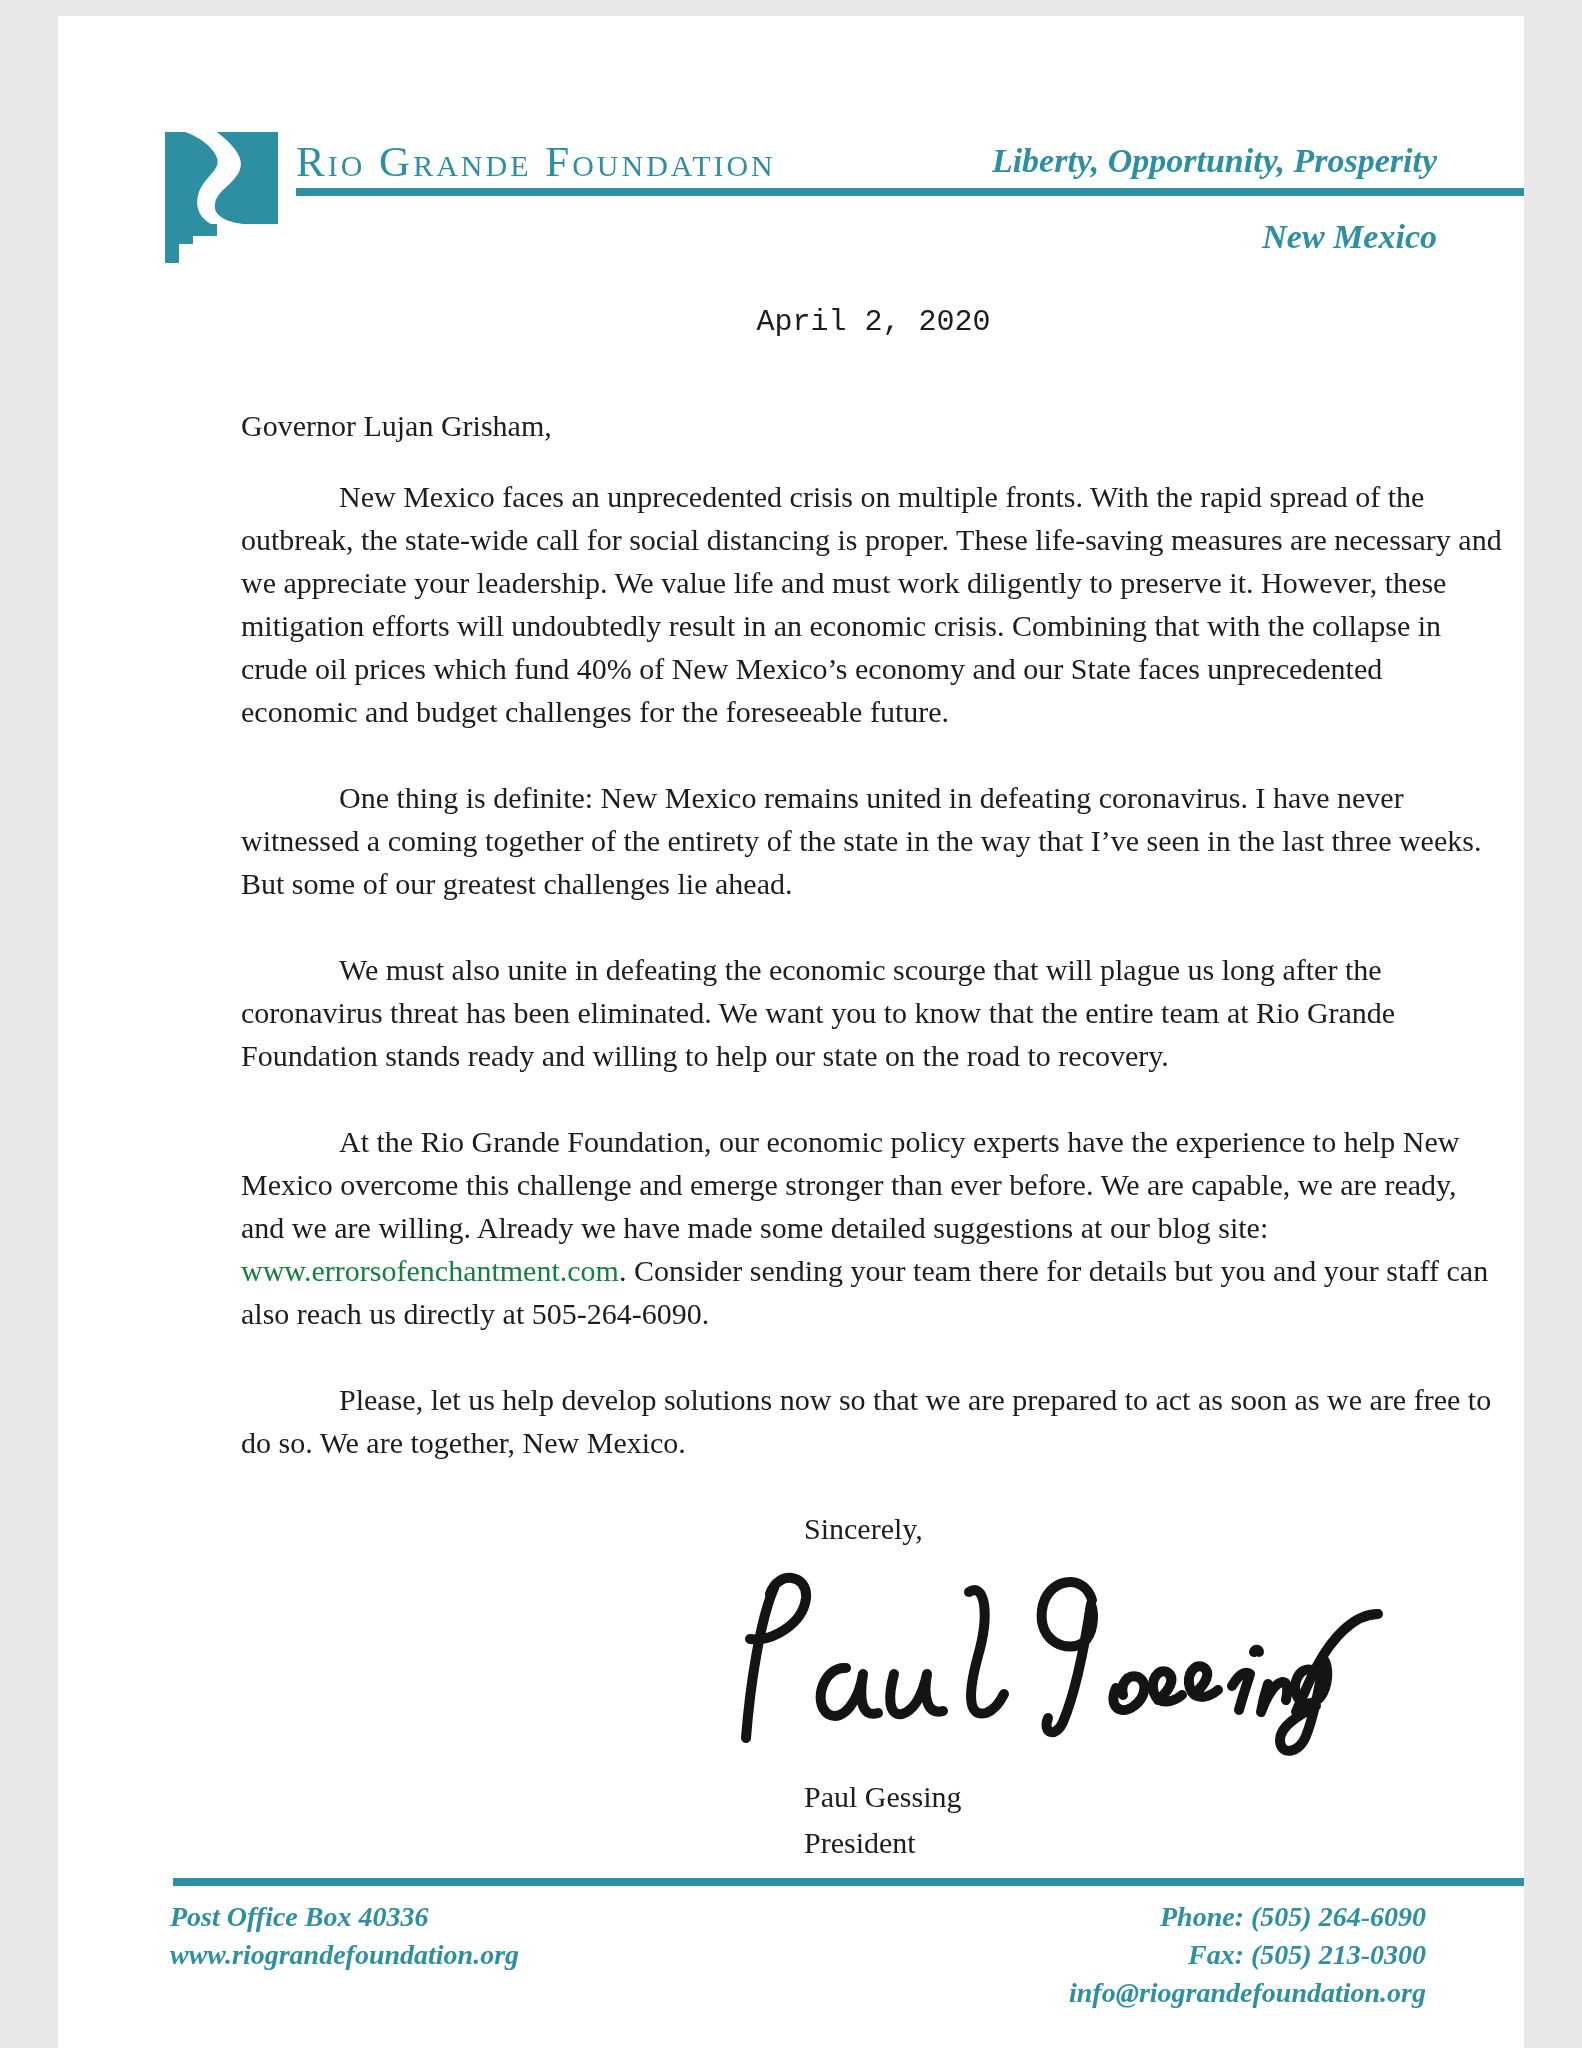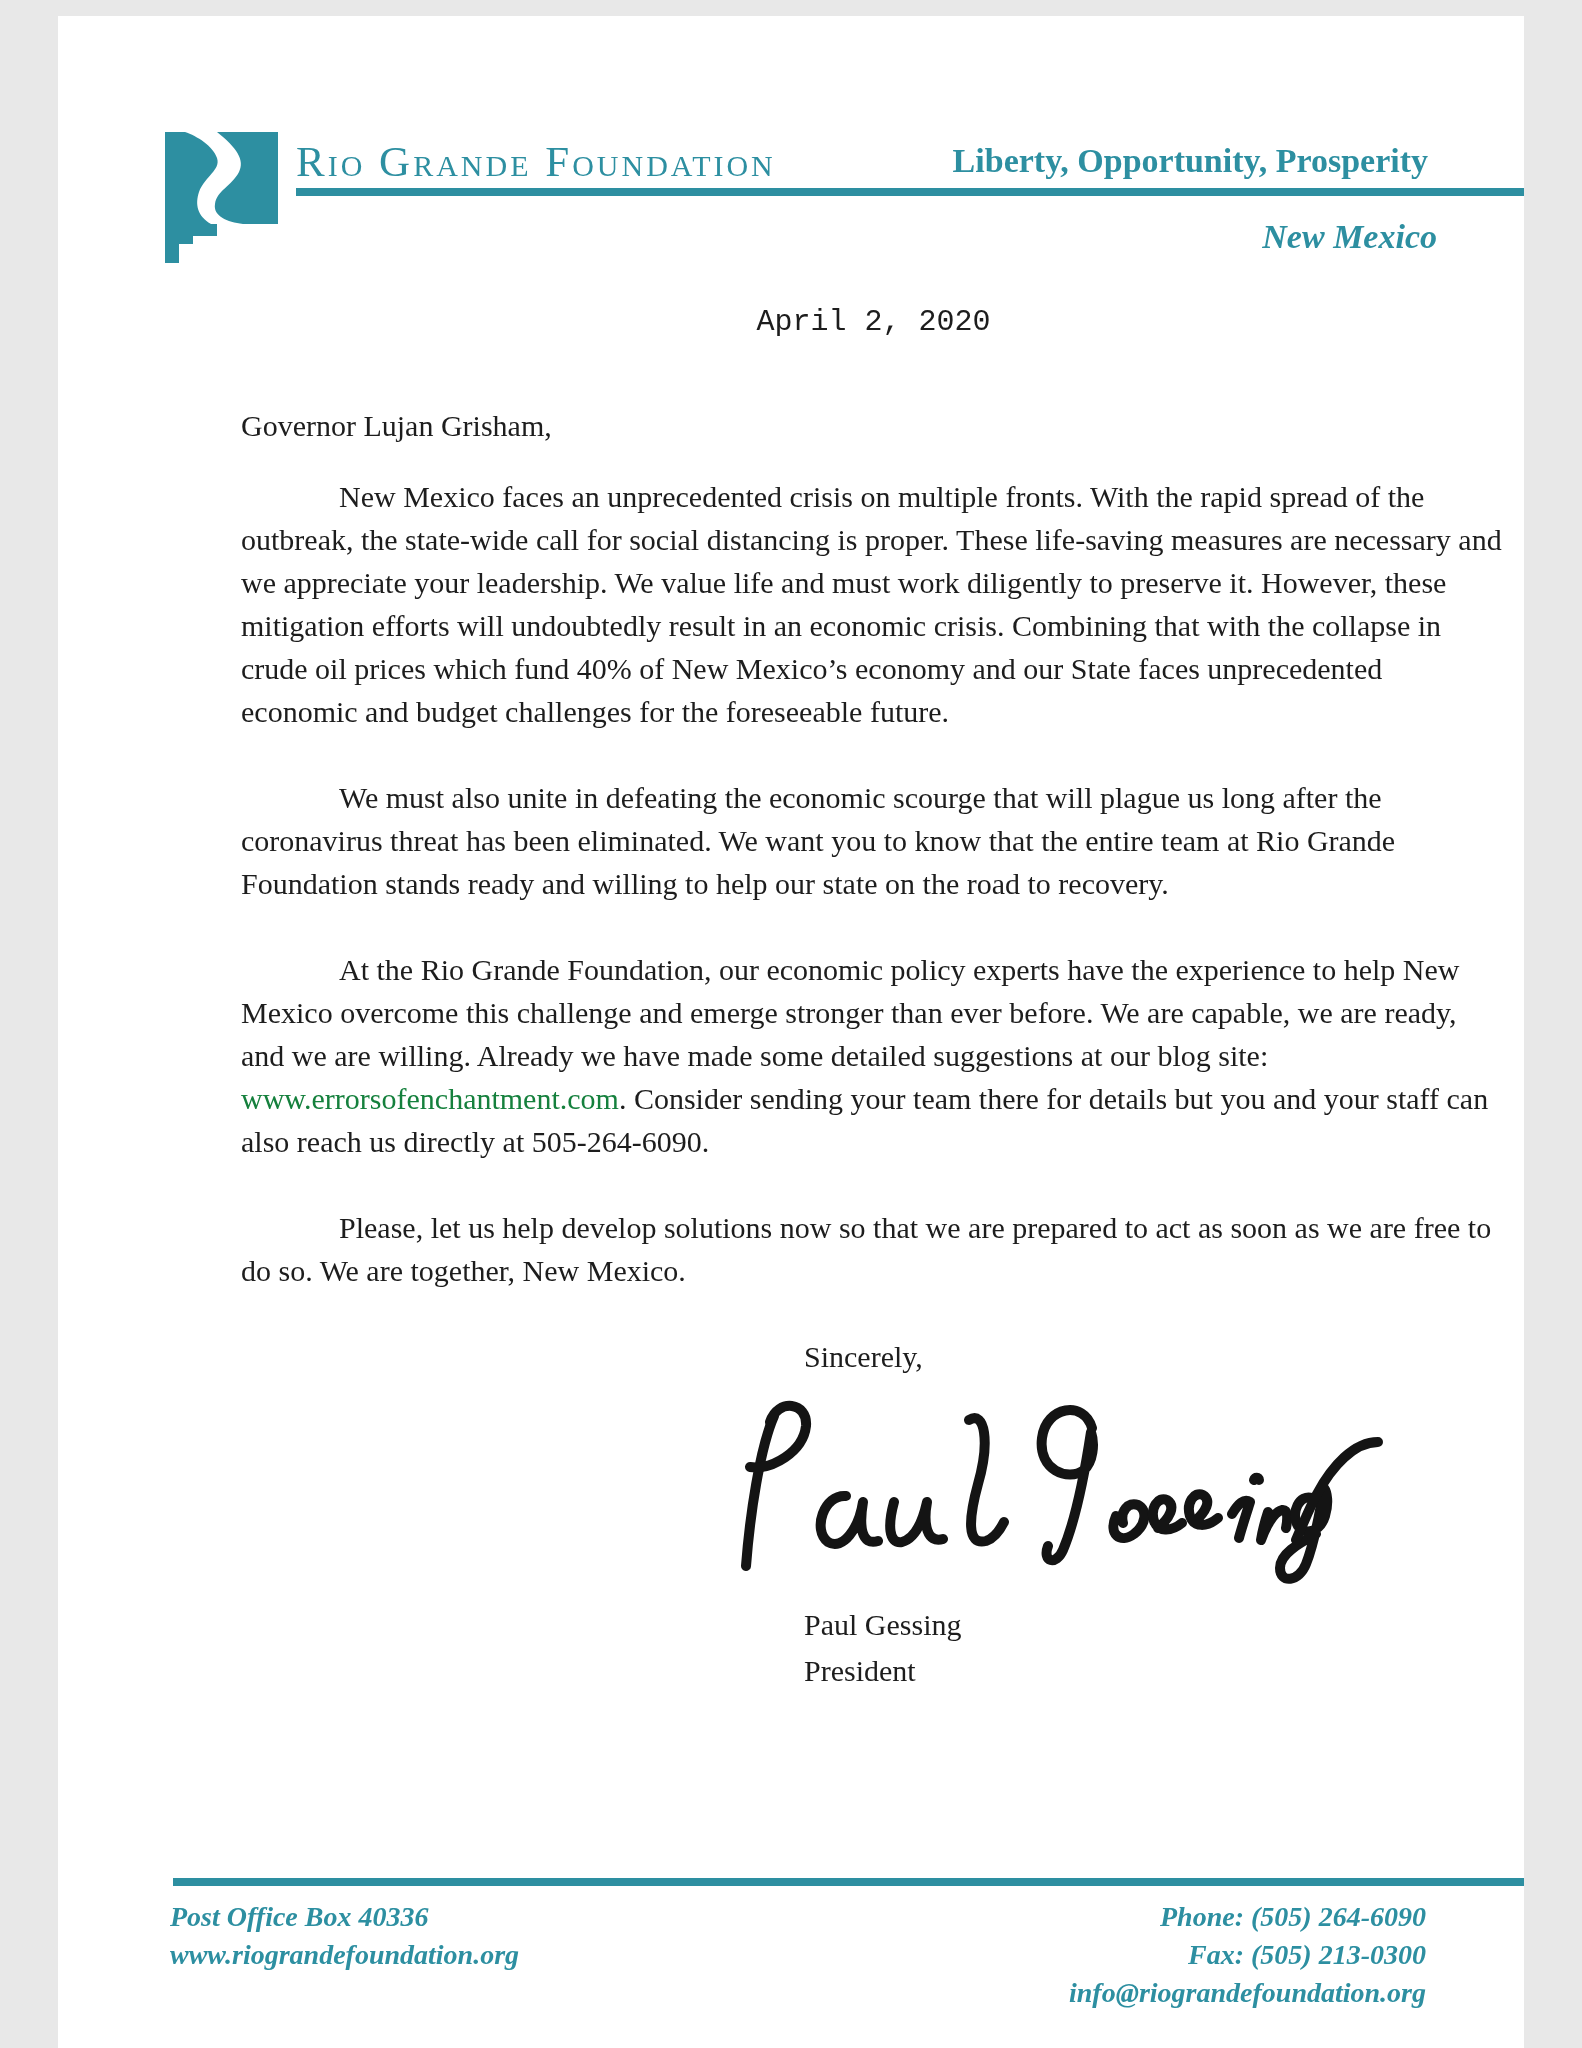--- a/index.html
+++ b/index.html
@@ -9,22 +9,22 @@
     font-family:"Liberation Serif", serif; color:#1d1d1d;
   }
   
   .logo { position:absolute; left:107px; top:116px; }
   .org-name {
     position:absolute; left:238px; top:121px;
     font-size:43px; font-variant:small-caps; letter-spacing:3px;
     color:#2D8FA1; white-space:nowrap;
   }
   .tagline {
-    position:absolute; right:96px; top:126px;
-    font-size:34px; font-weight:bold;
+    position:absolute; right:87px; top:126px;
+    font-size:34px; font-style:italic; font-weight:bold;
     color:#2D8FA1; white-space:nowrap;
   }
   .header-rule {
     position:absolute; left:238px; top:172px; width:1257px; height:8px;
     background:#2D8FA1;
   }
   .region-label {
     position:absolute; right:87px; top:202px;
     font-size:34px; font-style:italic; font-weight:bold; color:#2D8FA1;
   }
@@ -70,20 +70,21 @@
     <div class="tagline">Liberty, Opportunity, Prosperity</div>
     <div class="header-rule"></div>
     <div class="region-label">New Mexico</div>
   </div>
 
   <div class="letter-body">
     <p class="date-line">April 2, 2020</p>
     <p class="salutation">Governor Lujan Grisham,</p>
 
     <p class="para">New Mexico faces an unprecedented crisis on multiple fronts. With the rapid spread of the outbreak, the state-wide call for social distancing is proper. These life-saving measures are necessary and we appreciate your leadership. We value life and must work diligently to preserve it. However, these mitigation efforts will undoubtedly result in an economic crisis. Combining that with the collapse in crude oil prices which fund 40% of New Mexico’s economy and our State faces unprecedented economic and budget challenges for the foreseeable future.</p>
+    <p class="para">One thing is definite: New Mexico remains united in defeating coronavirus. I have never witnessed a coming together of the entirety of the state in the way that I’ve seen in the last three weeks. But some of our greatest challenges lie ahead.</p>
     <p class="para">We must also unite in defeating the economic scourge that will plague us long after the coronavirus threat has been eliminated. We want you to know that the entire team at Rio Grande Foundation stands ready and willing to help our state on the road to recovery.</p>
 
     <p class="para"><span>At the Rio Grande Foundation, our economic policy experts have the experience to help New Mexico overcome this challenge and emerge stronger than ever before. We are capable, we are ready, and we are willing. Already we have made some detailed suggestions at our blog site: </span><a class="blog-link">www.errorsofenchantment.com</a><span>. Consider sending your team there for details but you and your staff can also reach us directly at 505-264-6090.</span></p>
 
     <p class="para">Please, let us help develop solutions now so that we are prepared to act as soon as we are free to do so. We are together, New Mexico.</p>
 
     <div class="closing-block">
       <p class="closing">Sincerely,</p>
 
       <svg class="signature-svg" width="680" height="210" viewBox="0 0 680 210" aria-hidden="true">

